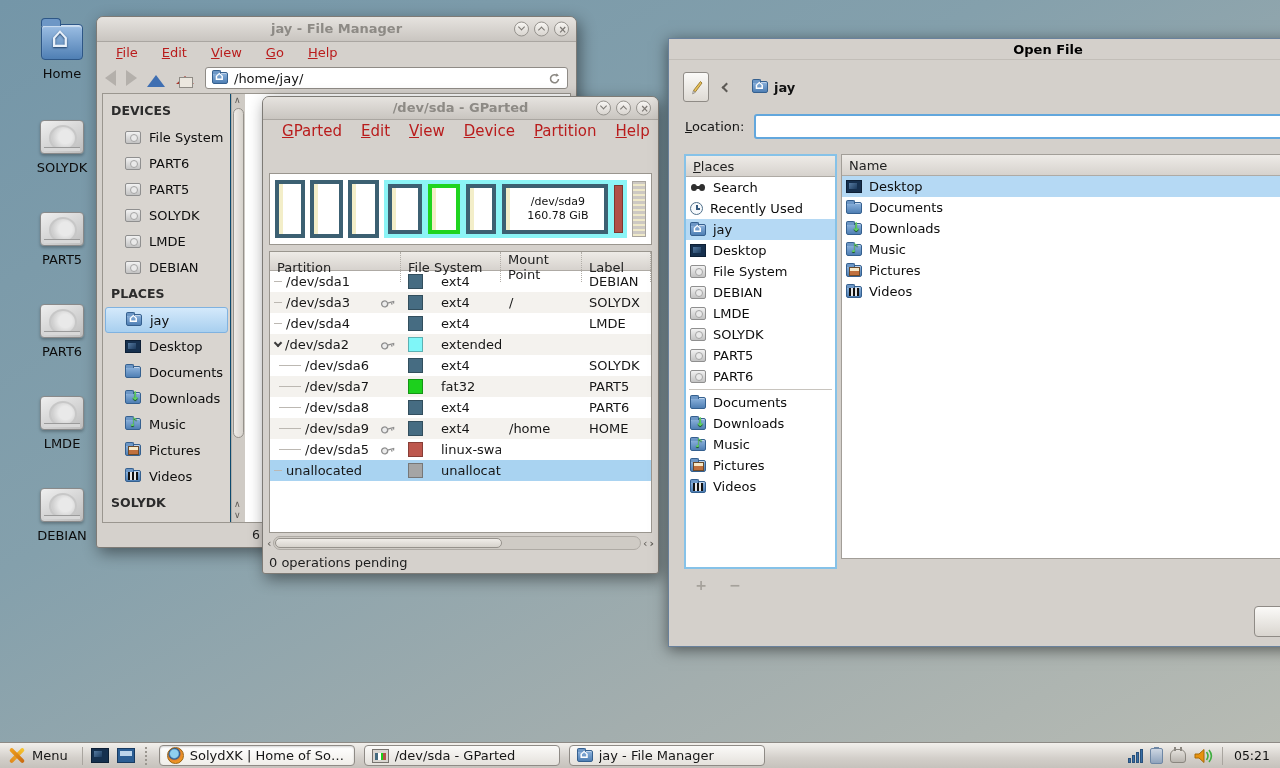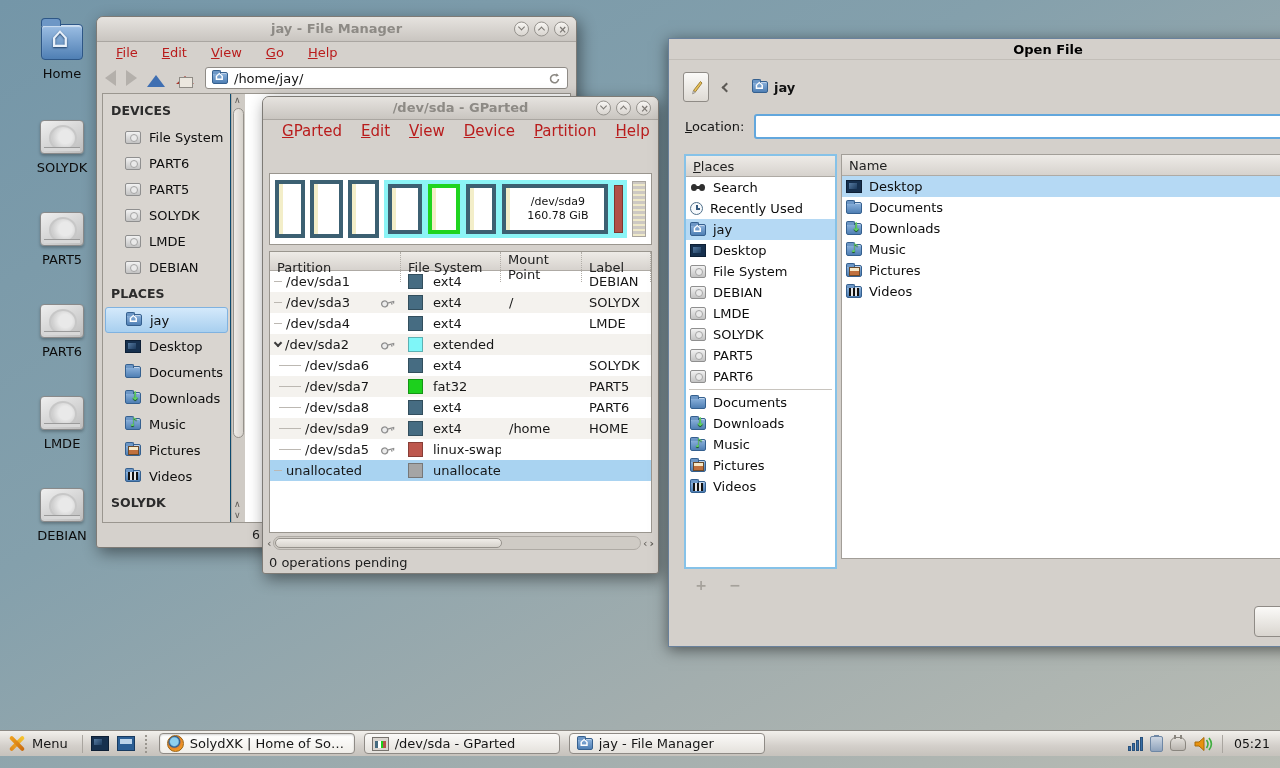--- a/index.html
+++ b/index.html
@@ -114,21 +114,21 @@
 .gp-thead .hc{display:flex;align-items:center;padding-left:7px;border-right:1px dotted #b1ada7}
 .gp-row{display:grid;grid-template-columns:131px 100px 81px 1fr;height:21px;align-items:center;font-size:13px}
 .gp-row.alt{background:#f4f2ee}
 .gp-row.sel{background:#a9d3f1}
 .cell{display:flex;align-items:center;overflow:hidden;white-space:nowrap}
 .c-part{padding-left:4px}
 .tick{display:inline-block;height:1px;border-top:1px solid #bcb8b2;flex:none}
 .tick.lv1{width:8px;margin-right:4px}
 .tick.lv2{width:22px;margin-right:4px;margin-left:5px}
 .keyw{margin-left:auto;margin-right:5px;line-height:0}
-.c-fs{gap:10px;padding-left:7px}
+.c-fs{gap:18px;padding-left:7px}
 .fsq{width:15px;height:15px;flex:none;border:1px solid rgba(0,0,0,.28)}
 .c-mount{padding-left:8px}
 .c-label{padding-left:7px}
 .gp-hscroll{position:absolute;left:4px;right:4px;bottom:22px;height:16px;display:flex;align-items:center;gap:2px;color:#5d5a55;font-size:11px}
 .gp-hscroll .track{flex:1;height:14px;background:#cfcbc5;border:1px solid #aeaaa4;border-radius:7px;position:relative}
 .gp-hscroll .thumb{position:absolute;left:1px;top:1px;bottom:1px;width:62%;background:linear-gradient(#f0ede9,#d7d3cd);border:1px solid #96928c;border-radius:6px}
 .gp-status{position:absolute;left:6px;bottom:3px;font-size:13px;color:#1d1d1d}
 
 
 .dlg{left:668px;top:38px;width:760px;height:609px;background:#d4d0cb;border:1px solid #69819c;box-shadow:0 3px 14px rgba(0,0,0,.5);z-index:3;position:absolute}
@@ -143,21 +143,21 @@
 .of-files{left:172px;top:115px;width:578px;height:405px;border:1px solid #a29e98}
 .lhead{height:21px;background:linear-gradient(#eeebe7,#d6d2cd);border-bottom:1px solid #aeaaa4;display:flex;align-items:center;padding-left:7px;font-size:13px;color:#222}
 .lrow{height:21px;display:flex;align-items:center;padding-left:4px;gap:7px;font-size:13px;color:#0d0d0d;white-space:nowrap}
 .lrow.sel{background:#b5d9f4}
 .lsep{height:1px;background:#c8c4be;margin:2px 3px}
 .pm-row{position:absolute;left:22px;top:541px;display:flex;gap:14px}
 .pm{width:20px;height:13px;color:#a5a19b;font-size:14px;font-weight:bold;line-height:11px;text-align:center}
 .dlg-btn-partial{position:absolute;left:585px;top:567px;width:120px;height:31px;background:linear-gradient(#fbfaf8,#d9d5cf);border:1px solid #8f8b86;border-radius:4px}
 
 
-.taskbar{position:absolute;left:0;right:0;bottom:12px;height:26px;background:linear-gradient(#f2f0ec,#d3cfca 60%,#c6c2bc);border-top:1px solid #8d8a85;display:flex;align-items:center;padding:0 6px;gap:8px;z-index:10}
+.taskbar{position:absolute;left:0;right:0;bottom:0;height:26px;background:linear-gradient(#f2f0ec,#d3cfca 60%,#c6c2bc);border-top:1px solid #8d8a85;display:flex;align-items:center;padding:0 6px;gap:8px;z-index:10}
 .menu-btn{display:flex;align-items:center;gap:7px;padding:1px 6px 1px 2px}
 .solyd-logo{width:17px;height:17px;position:relative}
 .solyd-logo::before,.solyd-logo::after{content:"";position:absolute;left:7px;top:-1px;width:4px;height:19px;border-radius:2px}
 .solyd-logo::before{transform:rotate(45deg);background:linear-gradient(#f6c62e,#e0871c)}
 .solyd-logo::after{transform:rotate(-45deg);background:linear-gradient(#f0a21e,#c96a10)}
 .vsep{width:1px;height:18px;background:#a9a59f}
 .launcher{width:18px;height:15px}
 .dots{width:4px;height:18px;border-left:2px dotted #9a968f;margin:0 2px}
 .task{width:196px;height:21px;display:flex;align-items:center;gap:6px;padding:0 7px;background:linear-gradient(#fbfaf8,#e4e1dc);border:1px solid #8f8b86;border-radius:4px;font-size:13px;overflow:hidden}
 .task.active{background:linear-gradient(#ffffff,#f0eee9);box-shadow:inset 0 1px 2px rgba(0,0,0,.18)}

